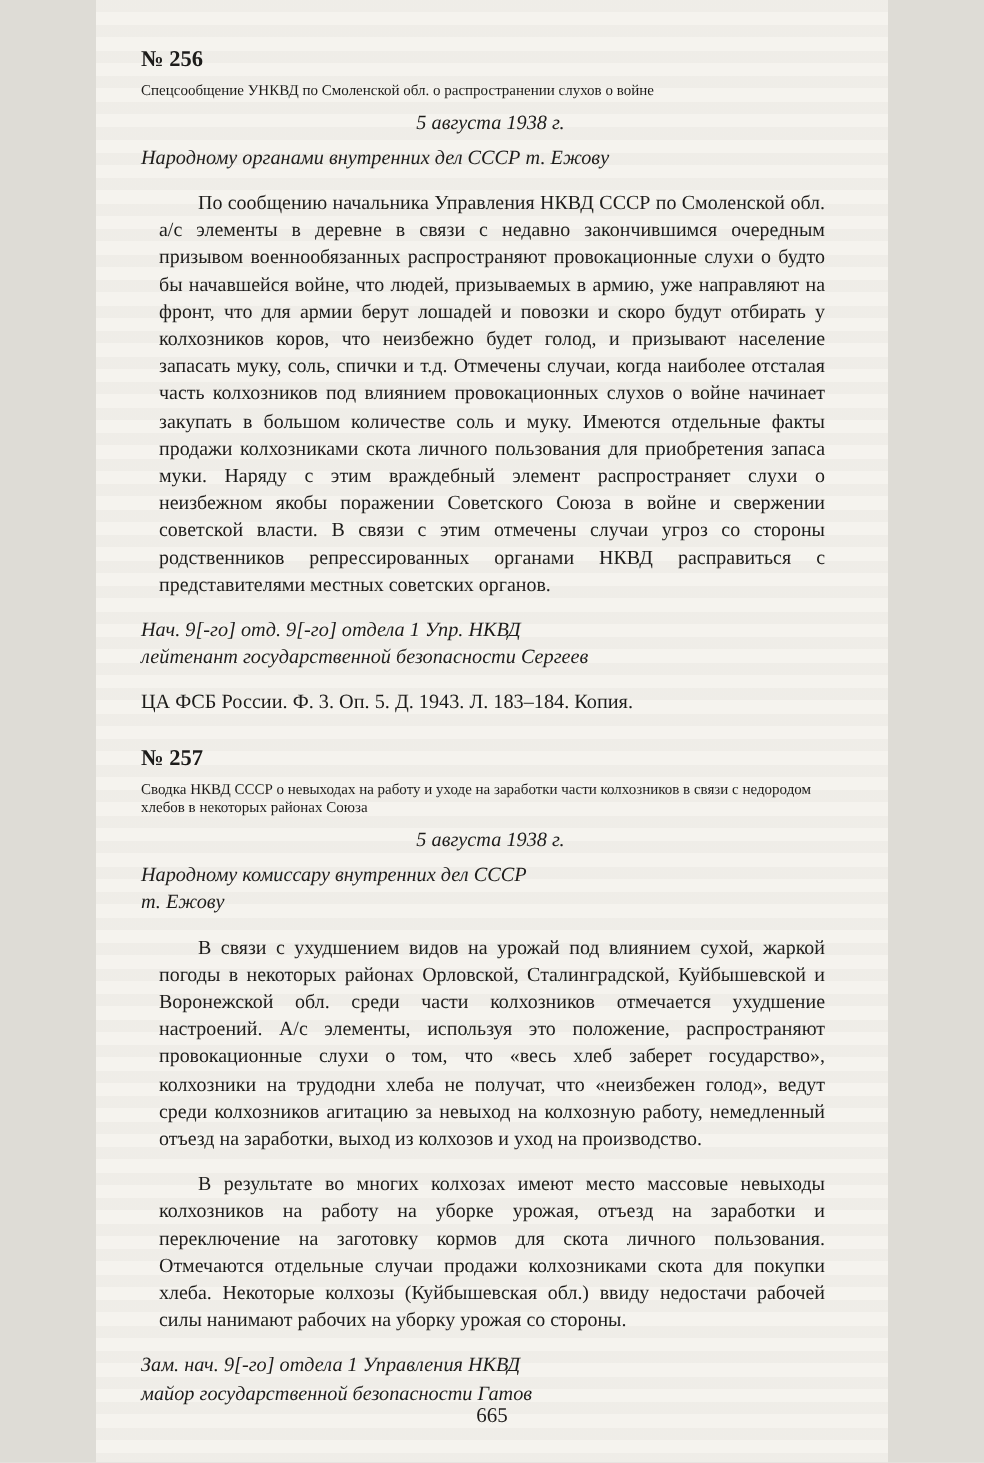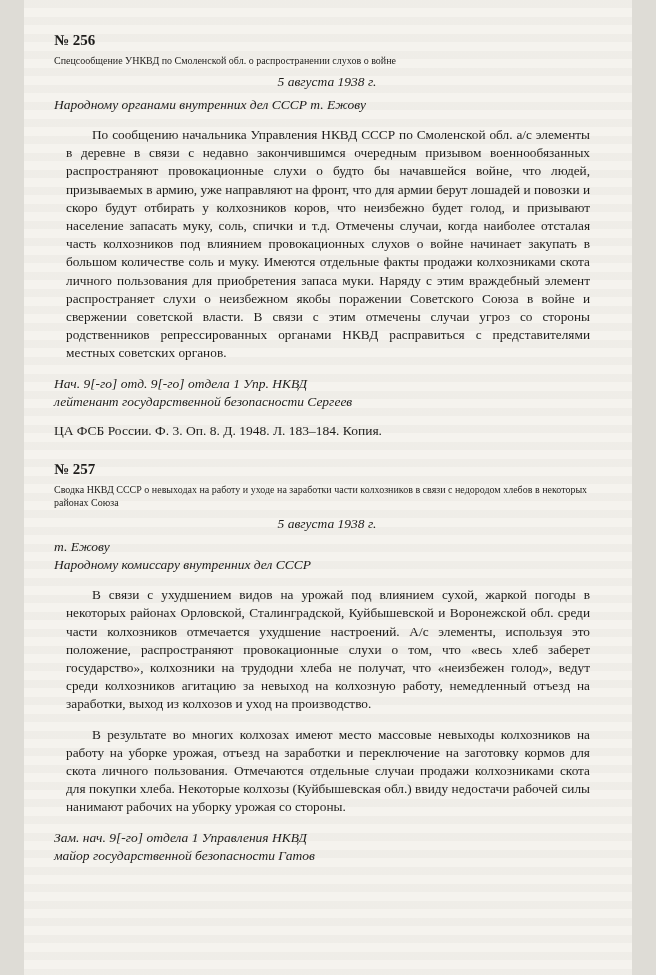--- a/index.html
+++ b/index.html
@@ -2,21 +2,21 @@
 <html><head>
   <meta charset="utf-8">
   <style>
     html, body {
       margin: 0;
       padding: 0;
       background: #dedcd6;
     }
     .page {
       position: relative;
-      width: 608px;
+      width: 528px;
       height: 975px;
       margin: 0 auto;
       background: #f5f3ee;
       font-family: "Liberation Serif", "DejaVu Serif", serif;
       color: #1d1c1a;
       box-sizing: border-box;
       padding: 32px 30px 0 30px;
       overflow: hidden;
     }
     
@@ -92,32 +92,33 @@
     <div class="doc-title">Спецсообщение УНКВД по Смоленской обл. о распространении слухов о войне</div>
     <div class="doc-date">5 августа 1938 г.</div>
     <div class="addressee">
       <div>Народному органами внутренних дел СССР т. Ежову</div>
     </div>
     <p class="body-par">По сообщению начальника Управления НКВД СССР по Смоленской обл. а/с элементы в деревне в связи с недавно закончившимся очередным призывом военнообязанных распространяют провокационные слухи о будто бы начавшейся войне, что людей, призываемых в армию, уже направляют на фронт, что для армии берут лошадей и повозки и скоро будут отбирать у колхозников коров, что неизбежно будет голод, и призывают население запасать муку, соль, спички и т.д. Отмечены случаи, когда наиболее отсталая часть колхозников под влиянием провокационных слухов о войне начинает закупать в большом количестве соль и муку. Имеются отдельные факты продажи колхозниками скота личного пользования для приобретения запаса муки. Наряду с этим враждебный элемент распространяет слухи о неизбежном якобы поражении Советского Союза в войне и свержении советской власти. В связи с этим отмечены случаи угроз со стороны родственников репрессированных органами НКВД расправиться с представителями местных советских органов.</p>
     <div class="signature">
       <div>Нач. 9[-го] отд. 9[-го] отдела 1 Упр. НКВД</div>
       <div>лейтенант государственной безопасности Сергеев</div>
     </div>
-    <p class="archive-ref">ЦА ФСБ России. Ф. 3. Оп. 8. Д. 1948. Л. 183–184. Копия.</p>
+    <p class="archive-ref">ЦА ФСБ России. Ф. 3. Оп. 5. Д. 1943. Л. 183–184. Копия.</p>
   </section>
 
   <section class="doc">
     <div class="doc-number">№ 257</div>
     <div class="doc-title">Сводка НКВД СССР о невыходах на работу и уходе на заработки части колхозников в связи с недородом хлебов в некоторых районах Союза</div>
     <div class="doc-date">5 августа 1938 г.</div>
     <div class="addressee">
+      <div>Народному комиссару внутренних дел СССР</div>
       <div>т. Ежову</div>
-      <div>Народному комиссару внутренних дел СССР</div>
     </div>
     <p class="body-par">В связи с ухудшением видов на урожай под влиянием сухой, жаркой погоды в некоторых районах Орловской, Сталинградской, Куйбышевской и Воронежской обл. среди части колхозников отмечается ухудшение настроений. А/с элементы, используя это положение, распространяют провокационные слухи о том, что «весь хлеб заберет государство», колхозники на трудодни хлеба не получат, что «неизбежен голод», ведут среди колхозников агитацию за невыход на колхозную работу, немедленный отъезд на заработки, выход из колхозов и уход на производство.</p>
     <p class="body-par">В результате во многих колхозах имеют место массовые невыходы колхозников на работу на уборке урожая, отъезд на заработки и переключение на заготовку кормов для скота личного пользования. Отмечаются отдельные случаи продажи колхозниками скота для покупки хлеба. Некоторые колхозы (Куйбышевская обл.) ввиду недостачи рабочей силы нанимают рабочих на уборку урожая со стороны.</p>
     <div class="signature">
       <div>Зам. нач. 9[-го] отдела 1 Управления НКВД</div>
       <div>майор государственной безопасности Гатов</div>
     </div>
   </section>
 
+  <div class="page-number">665</div>
 </div>
 
 </body></html>

